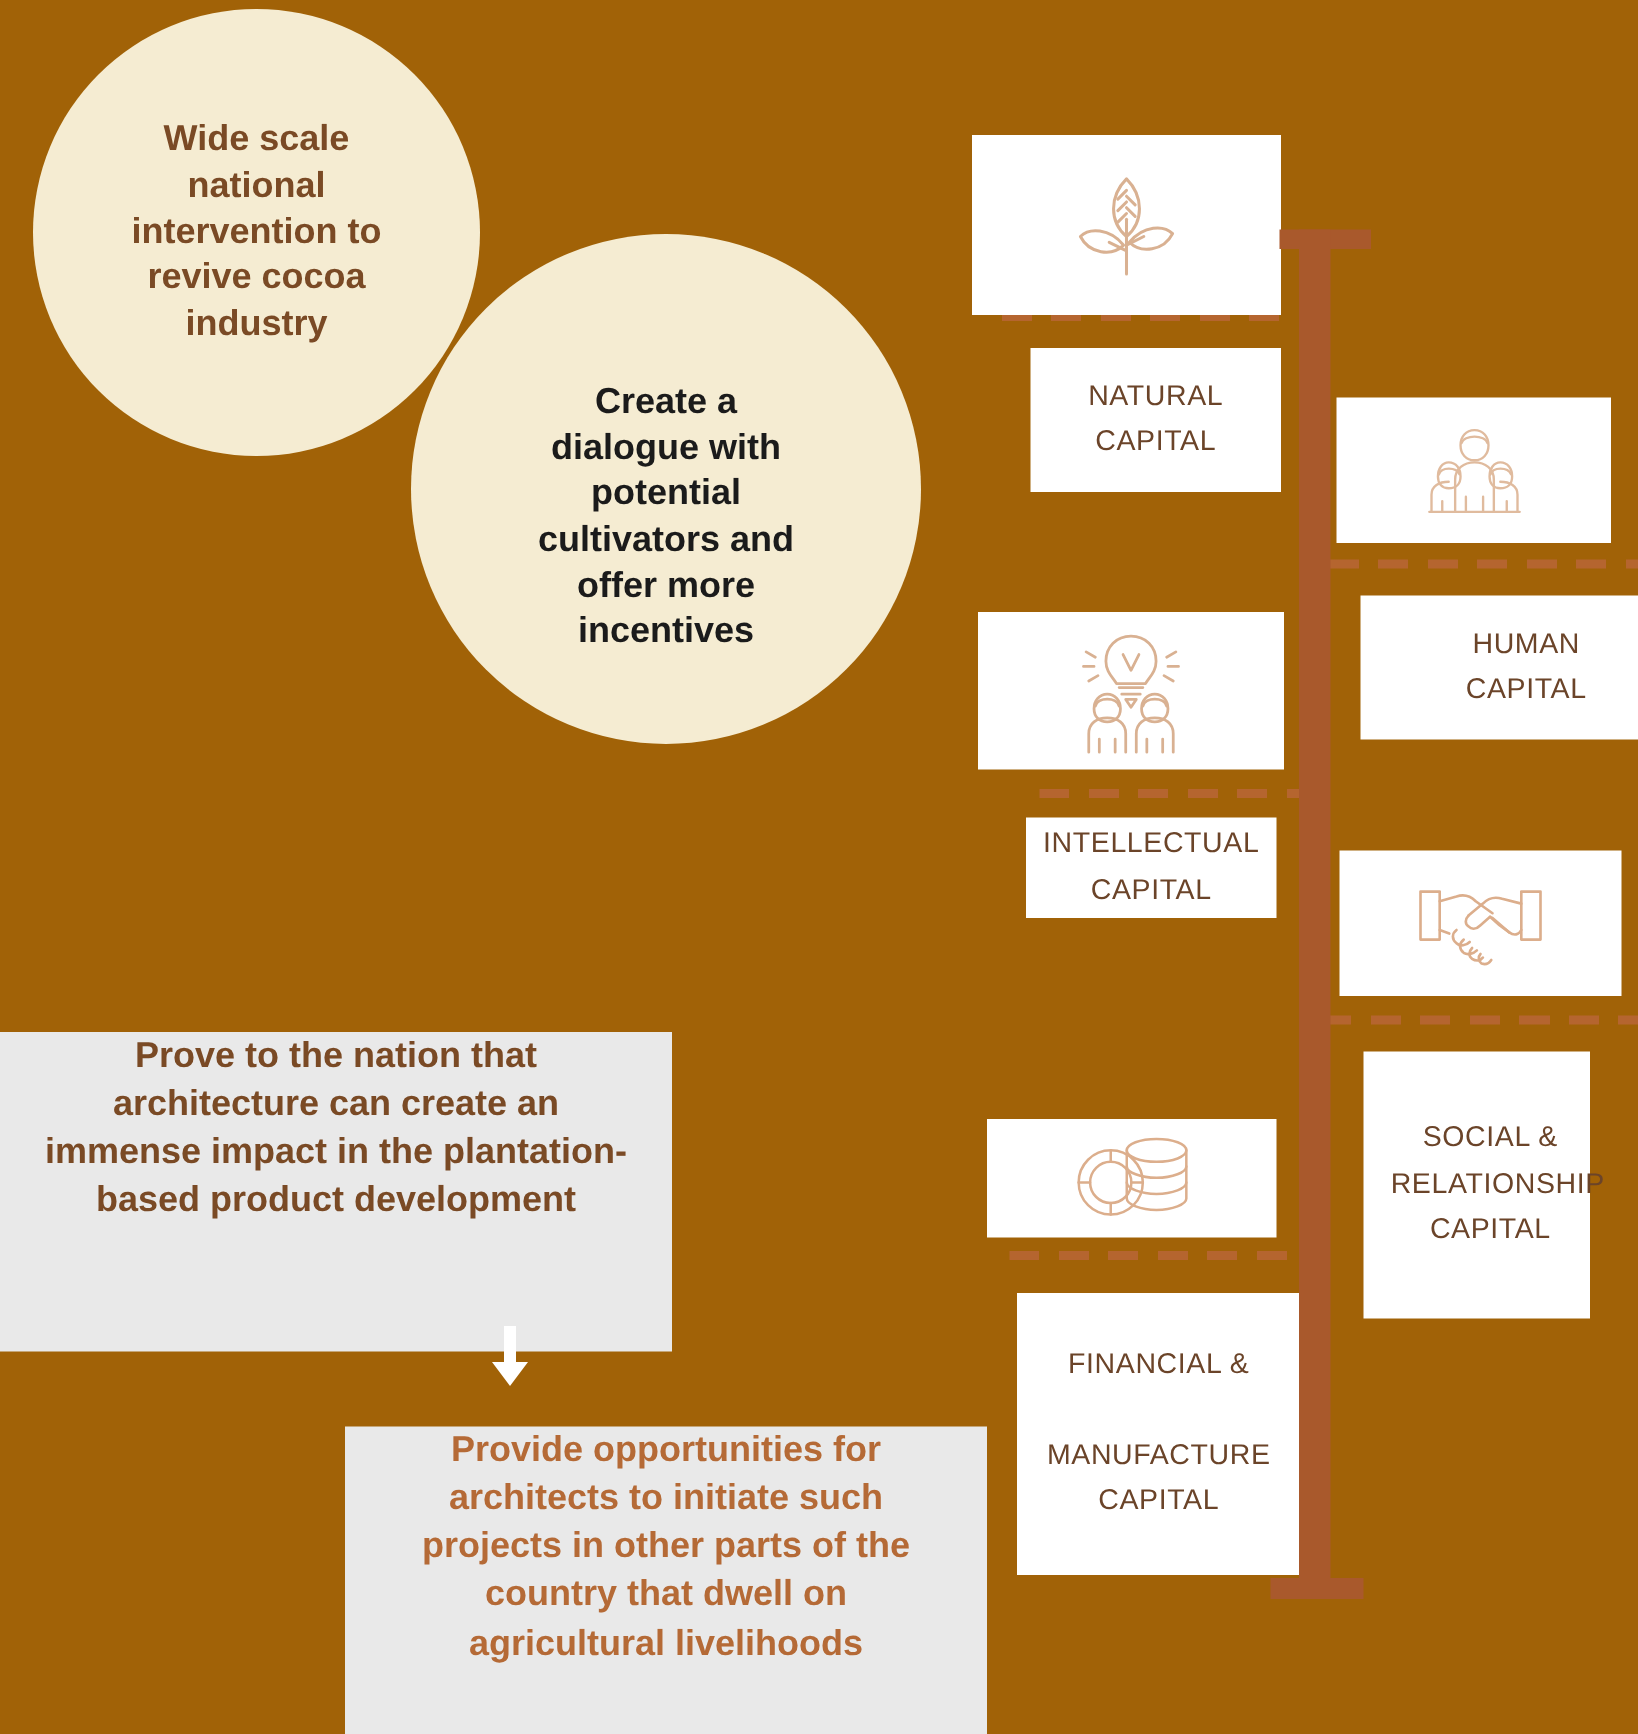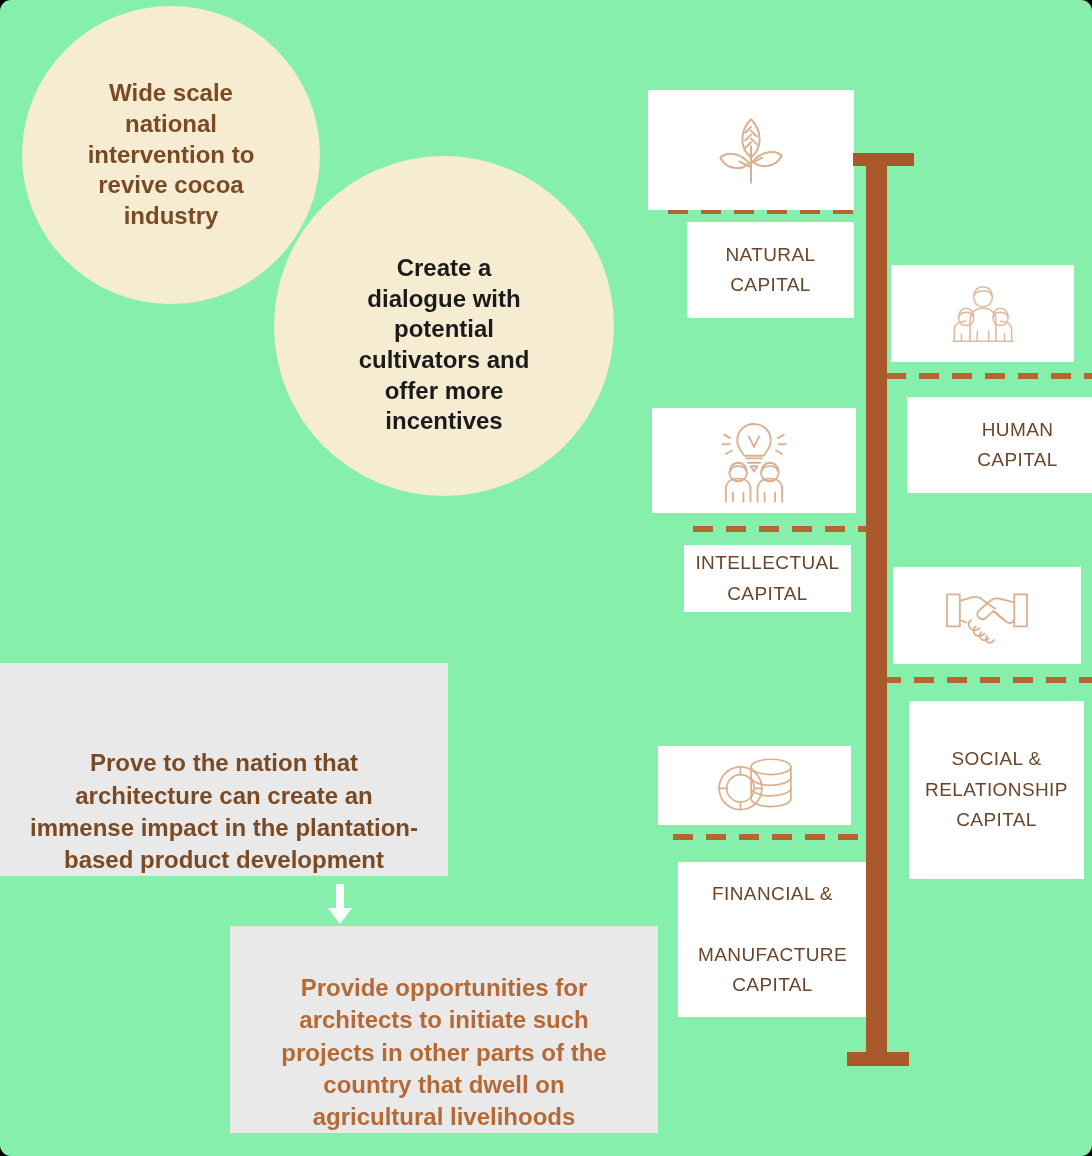--- a/index.html
+++ b/index.html
@@ -8,23 +8,22 @@
     padding: 0;
     background: #000000;
   }
   body {
     font-family: "Liberation Sans", sans-serif;
   }
   #stage {
     position: relative;
     width: 1092px;
     height: 1156px;
-    background: #86efac;
+    background: #a16207;
     overflow: hidden;
-    border-radius: 11px;
   }
 
   
   .circle {
     position: absolute;
     border-radius: 50%;
     background: #f5ecd2;
     display: flex;
     align-items: center;
     justify-content: center;
@@ -43,24 +42,25 @@
   #circle-2 { left: 274px; top: 156px; width: 340px; height: 340px; z-index: 2; }
   #circle-2 .ctext { color: #1b1b1b; font-size: 24px; width: 72%; margin-top: 38px; }
   #circle-3 { left: 41px;  top: 351px; width: 280px; height: 280px; z-index: 3; }
   #circle-3 .ctext { color: #7a4a25; font-size: 24px; }
 
   
   .gray-box {
     position: absolute;
     background: #e9e9e9;
     display: flex;
-    align-items: flex-end;
+    align-items: flex-start;
     justify-content: center;
     text-align: center;
     box-sizing: border-box;
+    margin-top: 25px;
   }
   .gray-box .gtext {
     display: block;
     width: 92%;
     font-weight: bold;
     line-height: 1.34;
     white-space: pre-line;
   }
   #statement-box { left: 0px; top: 663px; width: 448px; height: 213px; }
   #statement-box .gtext { color: #7a4a25; font-size: 24px; }
@@ -139,41 +139,41 @@
     background-image: repeating-linear-gradient(
       to right,
       #b5652f 0px, #b5652f 20px,
       rgba(0,0,0,0) 20px, rgba(0,0,0,0) 33px
     );
   }
 
   
   #card-natural-icon  { left: 648px; top: 90px;  width: 206px; height: 120px; }
   #rule-natural       { left: 668px; top: 208px; width: 208px; }
-  #card-natural-label { left: 687px; top: 222px; width: 167px; height: 96px; }
+  #card-natural-label { left: 687px; top: 232px; width: 167px; height: 96px; }
 
   
   #card-human-icon  { left: 891px; top: 265px; width: 183px; height: 97px; }
   #rule-human       { left: 886px; top: 373px; width: 206px; }
   #card-human-label { left: 907px; top: 397px; width: 165px; height: 96px; padding-left: 28px; }
 
   
   #card-intellectual-icon  { left: 652px; top: 408px; width: 204px; height: 105px; }
   #rule-intellectual       { left: 693px; top: 526px; width: 184px; }
   #card-intellectual-label { left: 684px; top: 545px; width: 167px; height: 67px; }
 
   
   #card-social-icon  { left: 893px; top: 567px; width: 188px; height: 97px; }
   #rule-social       { left: 881px; top: 677px; width: 211px; }
-  #card-social-label { left: 909px; top: 701px; width: 175px; height: 178px; }
+  #card-social-label { left: 909px; top: 701px; width: 151px; height: 178px; justify-content: flex-end; }
 
   
   #card-financial-icon  { left: 658px; top: 746px; width: 193px; height: 79px; }
   #rule-financial       { left: 673px; top: 834px; width: 203px; }
-  #card-financial-label { left: 678px; top: 862px; width: 189px; height: 155px; }
+  #card-financial-label { left: 678px; top: 862px; width: 189px; height: 188px; }
 
   .icon-svg { display: block; }
 </style>
 </head>
 <body>
 
 <div id="stage">
 
   <div class="circle" id="circle-1">
     <span class="ctext">Wide scale

